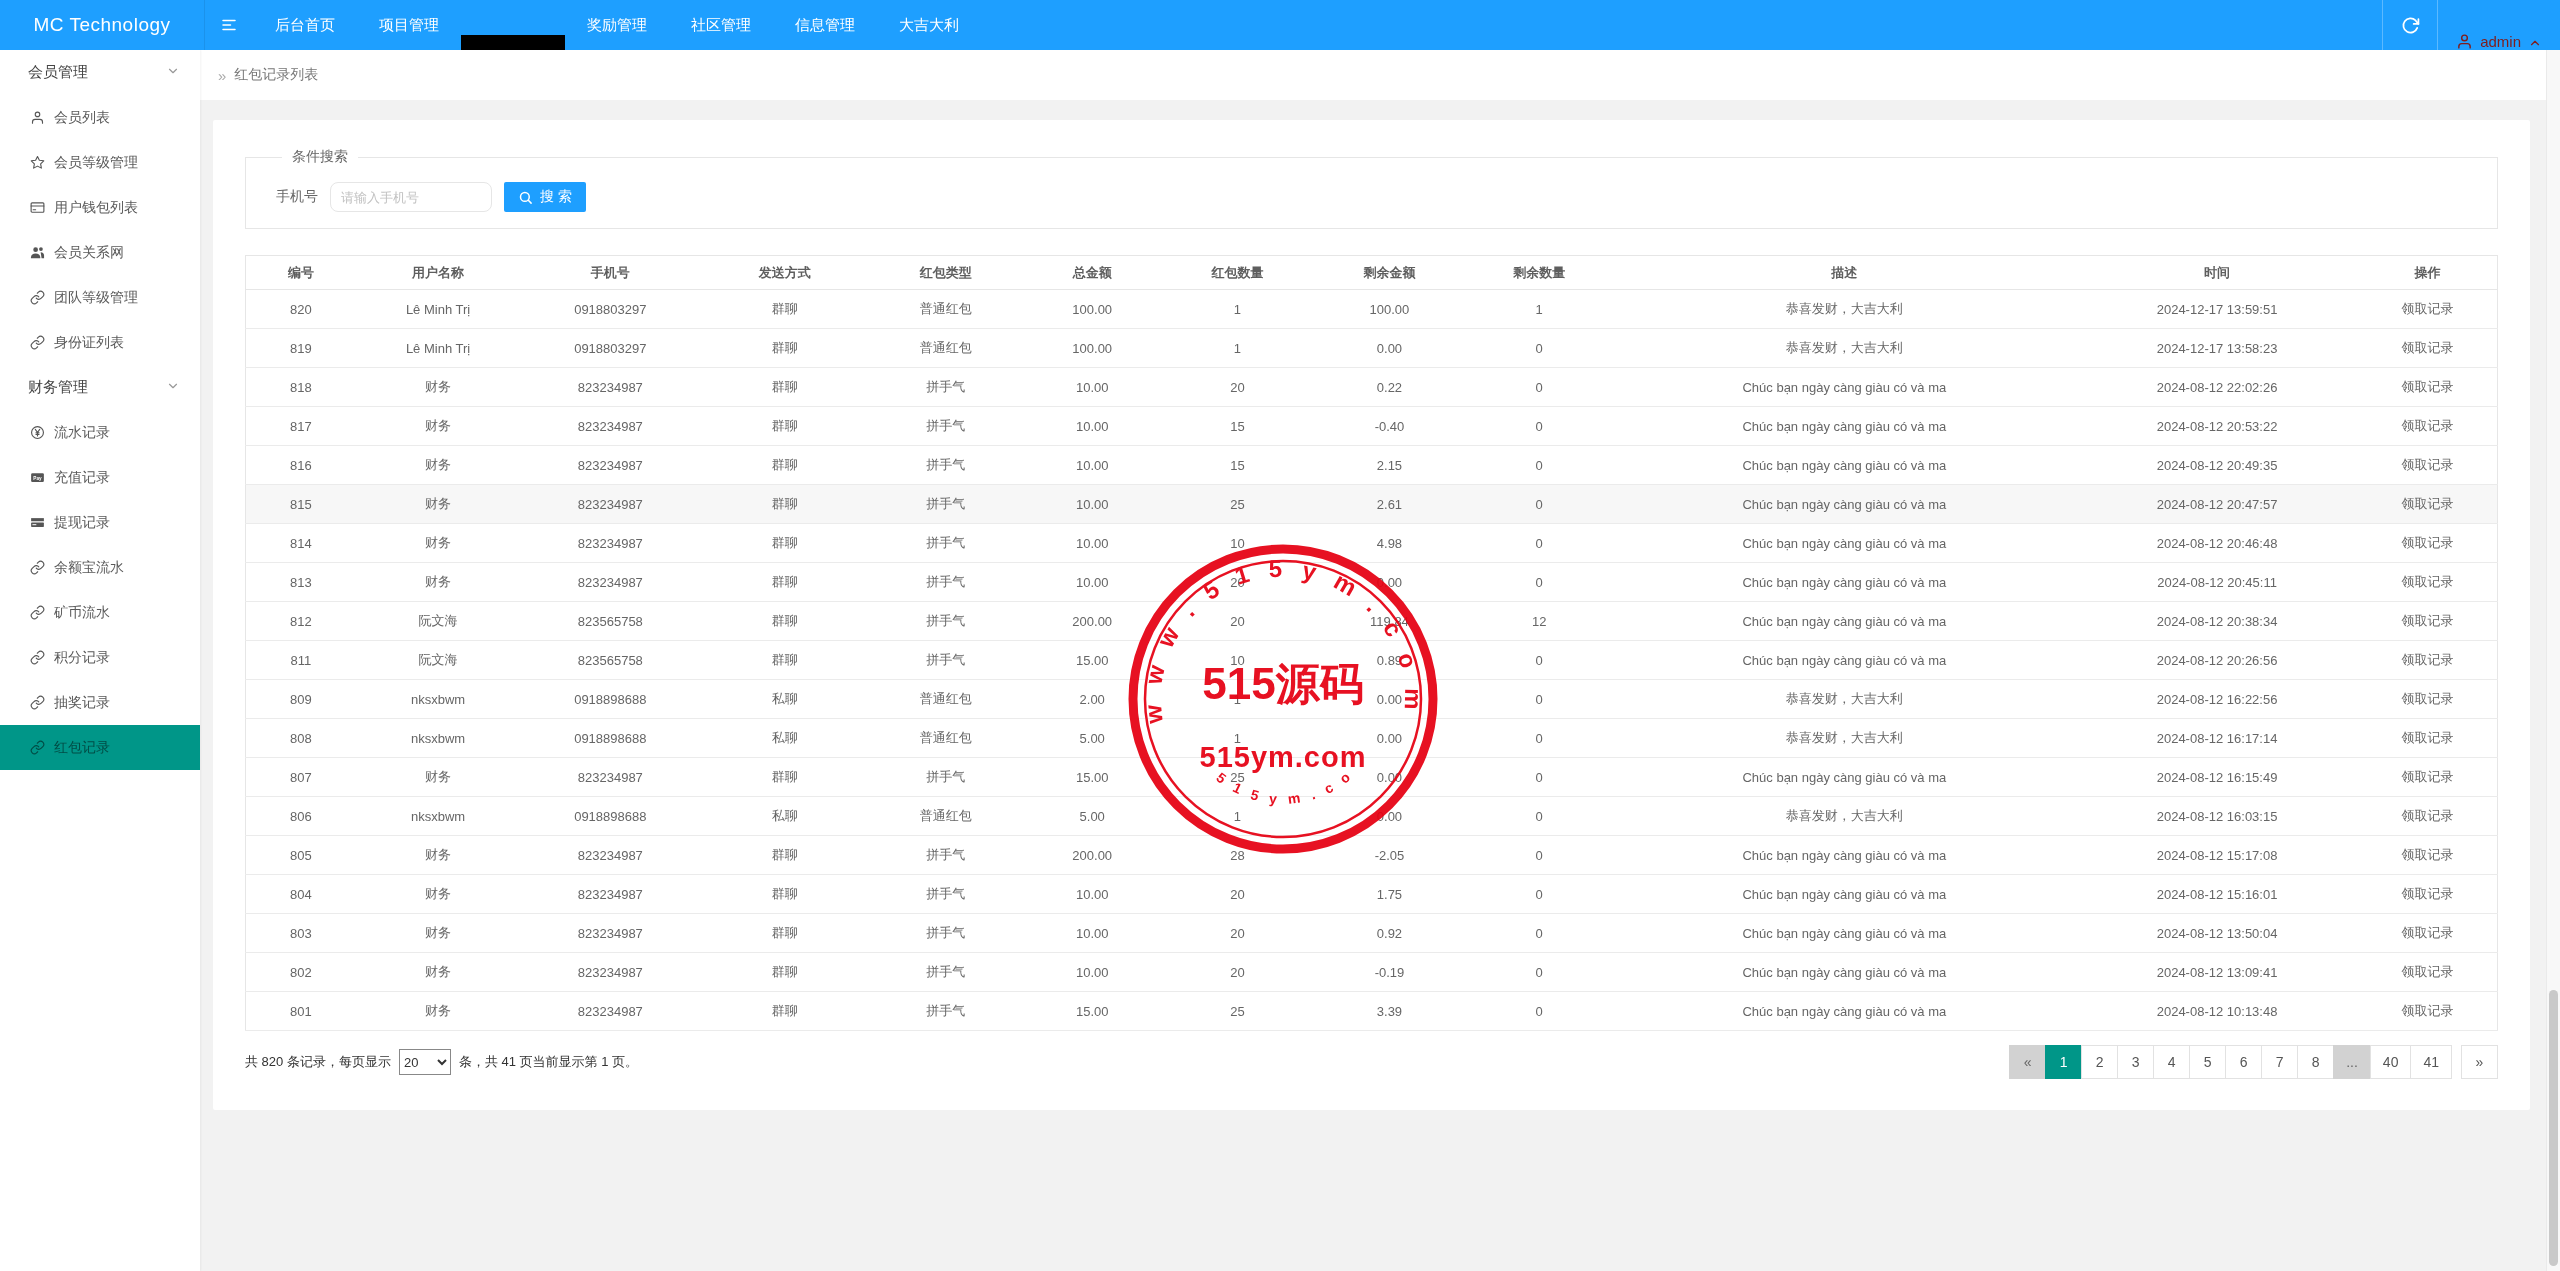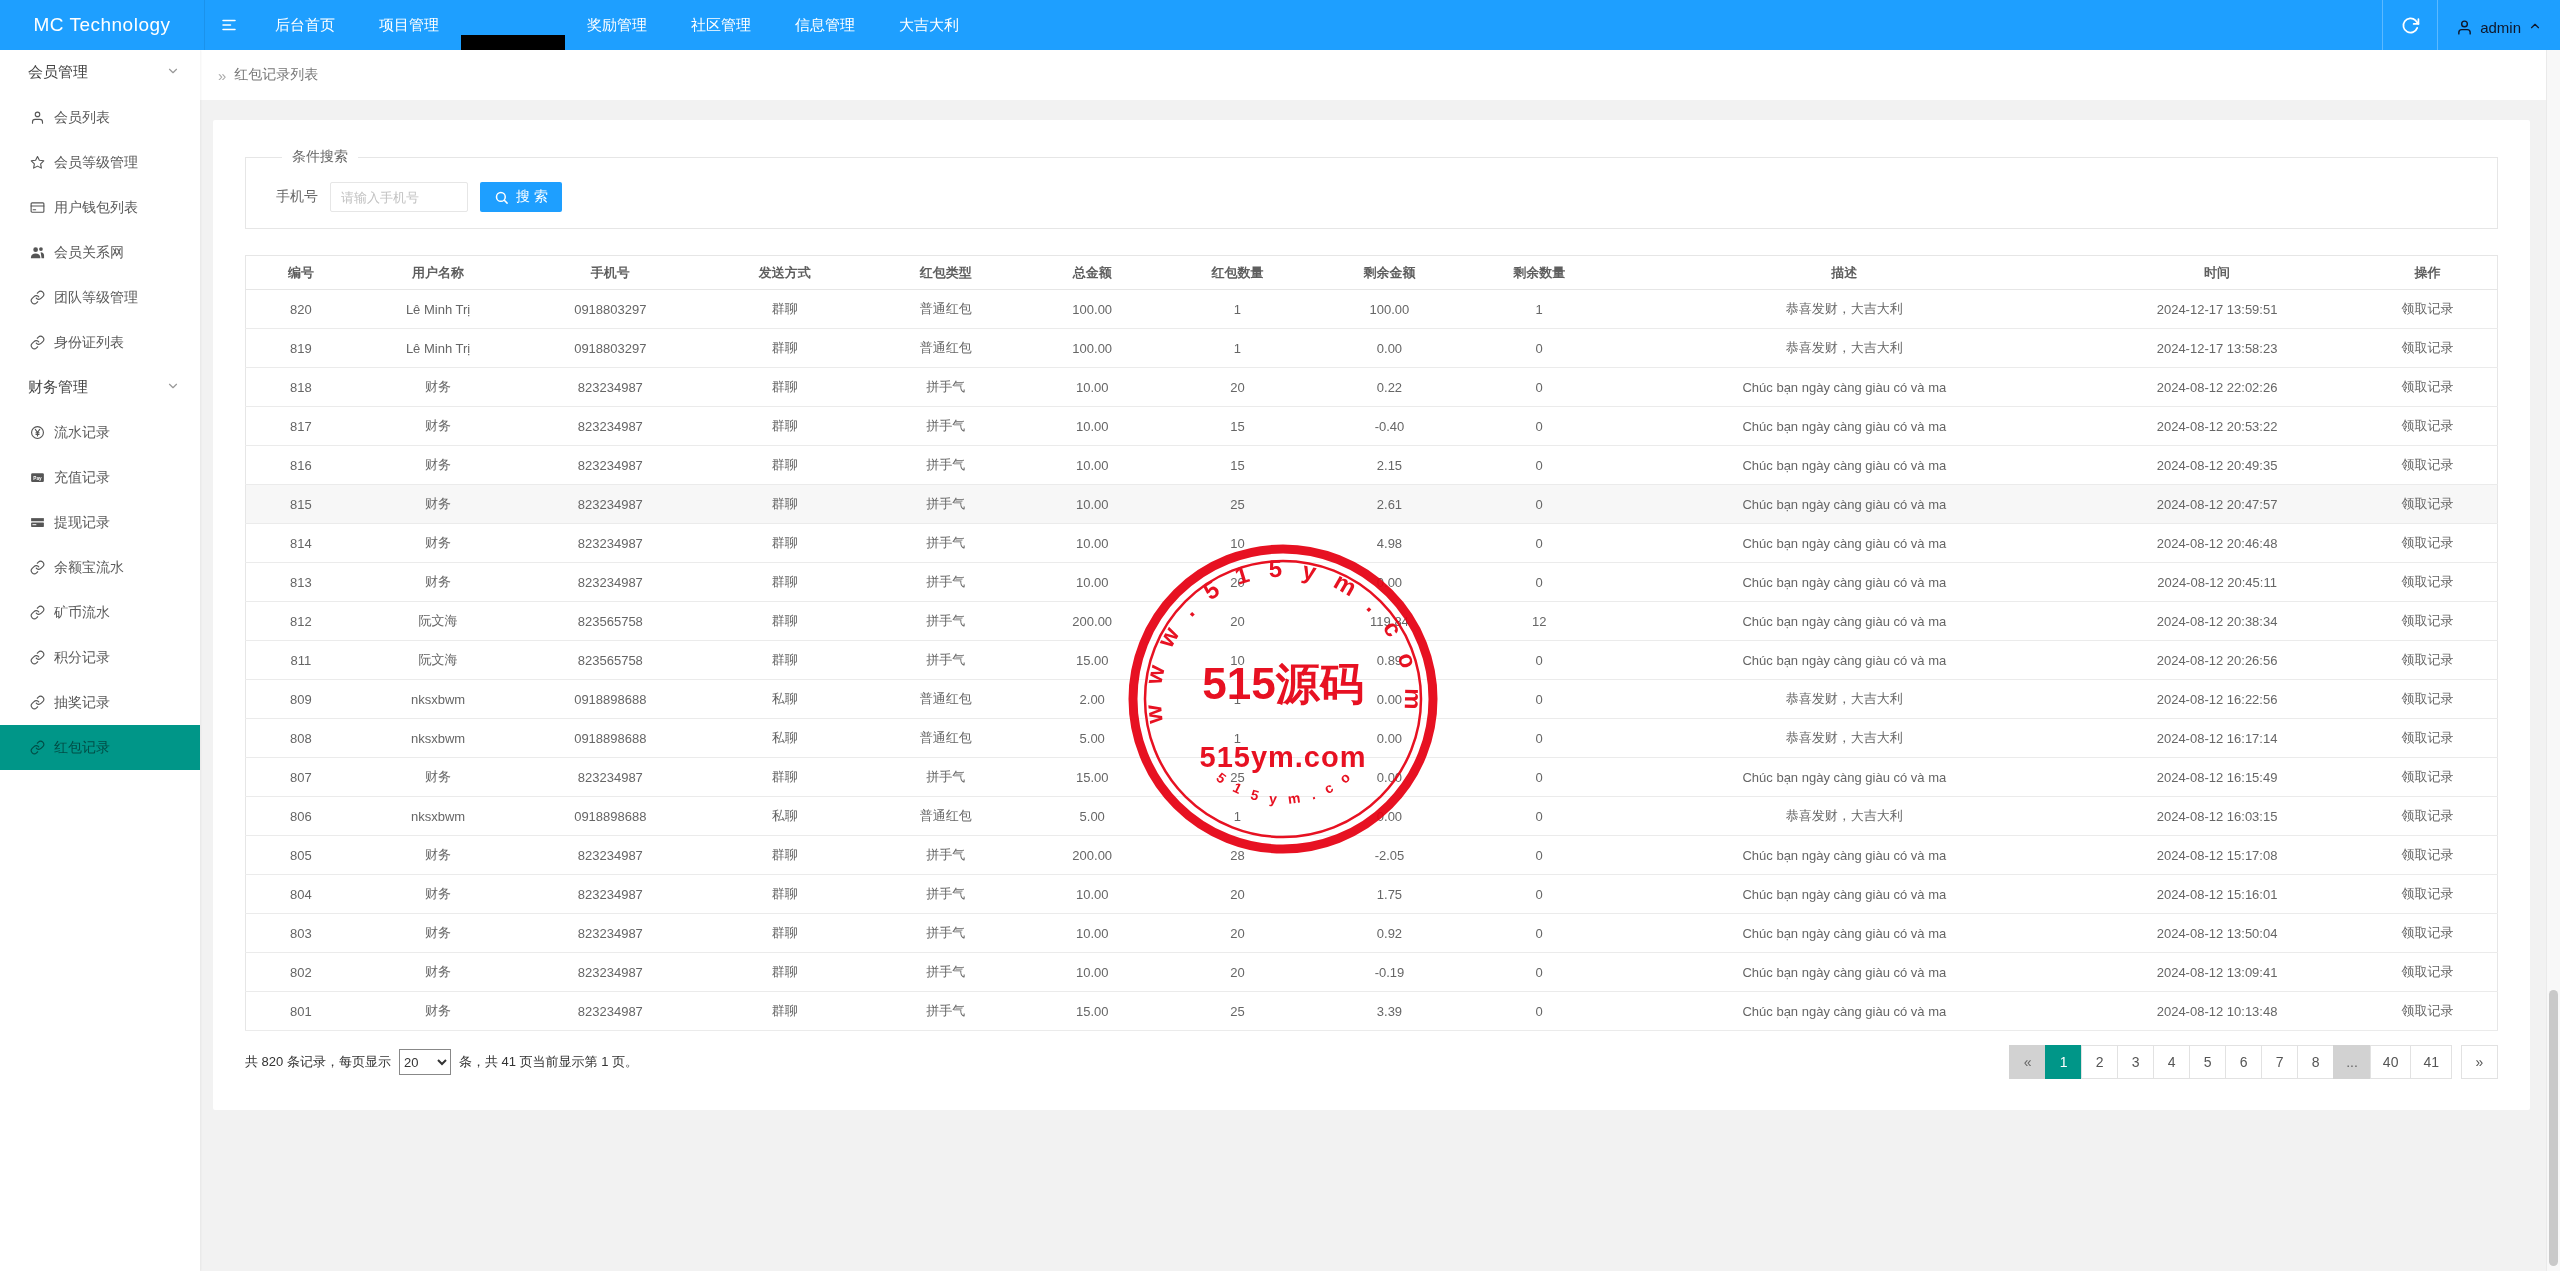--- a/index.html
+++ b/index.html
@@ -8,21 +8,21 @@
 
   
   .topnav { position:absolute; top:0; left:0; width:2560px; height:50px; background:#1e9fff; display:flex; align-items:stretch; z-index:30; }
   .logo { width:205px; display:flex; align-items:center; justify-content:center; color:#fff; font-size:19px; letter-spacing:.5px; border-right:1px solid rgba(0,0,0,.08); }
   .nav-toggle { width:48px; display:flex; align-items:center; justify-content:center; color:#fff; cursor:pointer; }
   .nav-items { display:flex; align-items:stretch; }
   .nav-item { padding:0 22px; line-height:50px; color:#fff; font-size:15px; cursor:pointer; }
   .nav-item.active { background:#000000;margin-top:35px; }
   .nav-right { margin-left:auto; display:flex; align-items:stretch; }
   .nav-refresh { width:56px; display:flex; align-items:center; justify-content:center; color:#fff; border-left:1px solid rgba(255,255,255,.28); border-right:1px solid rgba(255,255,255,.28); cursor:pointer; }
-  .nav-user { display:flex; align-items:flex-start; gap:7px; padding:0 18px; color:#0f172a; font-size:15px; cursor:pointer;margin-top:19px; }
+  .nav-user { display:flex; align-items:flex-end; gap:7px; padding:0 18px; color:#7f1d1d; font-size:15px; cursor:pointer;margin-top:19px; }
 
   
   .sidebar { position:absolute; top:50px; left:0; width:200px; bottom:0; background:#fff; box-shadow:1px 0 2px rgba(0,0,0,.05); z-index:20; }
   .side-group-title { height:45px; display:flex; align-items:center; padding:0 20px 0 28px; color:#444; font-size:15px; cursor:pointer; }
   .side-group-title .chev { margin-left:auto; color:#999; }
   .side-item { height:45px; display:flex; align-items:center; gap:9px; padding-left:30px; color:#595959; font-size:14px; cursor:pointer; }
   .side-item .ic { display:flex; align-items:center; color:#555; }
   .side-item.active { background:#009688; color:rgba(0,0,0,.5); }
   .side-item.active .ic { color:rgba(0,0,0,.5); }
 
@@ -31,21 +31,21 @@
   .breadcrumb { height:50px; background:#fff; display:flex; align-items:center; padding-left:18px; font-size:14px; color:#777; }
   .breadcrumb .bc-sep { color:#aaa; margin-right:8px; font-size:15px; }
   .content { padding:20px 30px 0 13px; }
   .card { background:#fff; border-radius:2px; padding:28px 32px 26px; min-height:990px; }
 
   
   fieldset.search { border:1px solid #e6e6e6; padding:16px 20px 16px 22px; }
   fieldset.search legend { font-size:14px; color:#666; padding:0 10px; margin-left:14px; }
   .search-row { display:flex; align-items:center; }
   .search-row .f-label { font-size:14px; color:#666; margin:0 12px 0 8px; }
-  .f-input { width:138px; height:30px; border:1px solid #e6e6e6; border-radius:2px; padding:0 10px; font-size:13px; color:#0c4a6e; outline:none; }
+  .f-input { width:162px; height:30px; border:1px solid #e6e6e6; border-radius:8px; padding:0 10px; font-size:13px; color:#0c4a6e; outline:none; }
   .f-input::placeholder { color:#c2c2c2; }
   .btn-search { margin-left:12px; height:30px; padding:0 14px; background:#1e9fff; color:#fff; border:none; border-radius:2px; font-size:14px; display:flex; align-items:center; gap:7px; cursor:pointer; }
 
   
   table.grid { width:100%; border-collapse:collapse; margin-top:26px; border:1px solid #e6e6e6; table-layout:fixed; }
   table.grid th { height:34px; font-weight:700; font-size:13px; color:#5e5e5e; border-bottom:1px solid #e6e6e6; background:#fff; }
   table.grid td { height:39px; text-align:center; font-size:13px; color:#666; border-bottom:1px solid #ebebeb; overflow:hidden; white-space:nowrap; }
   table.grid tbody tr:nth-child(6) { background:#f7f7f7; }
   .action-link { cursor:pointer; color:#666; }
 

